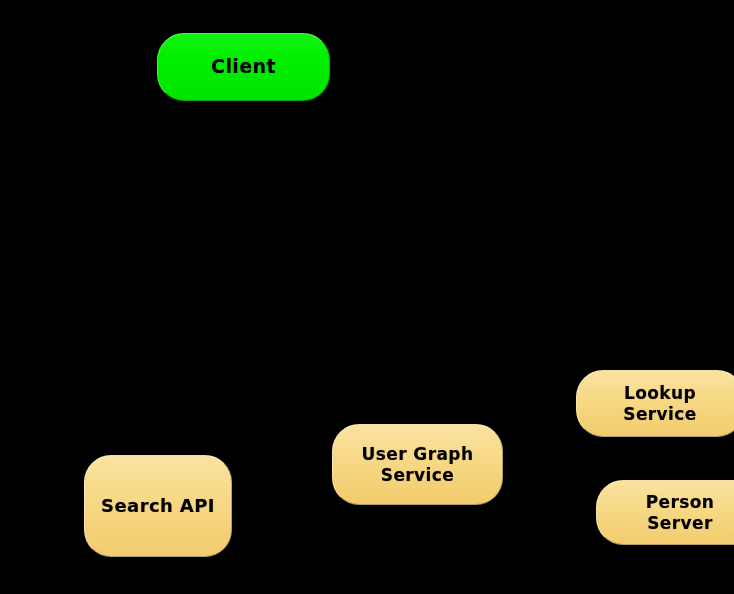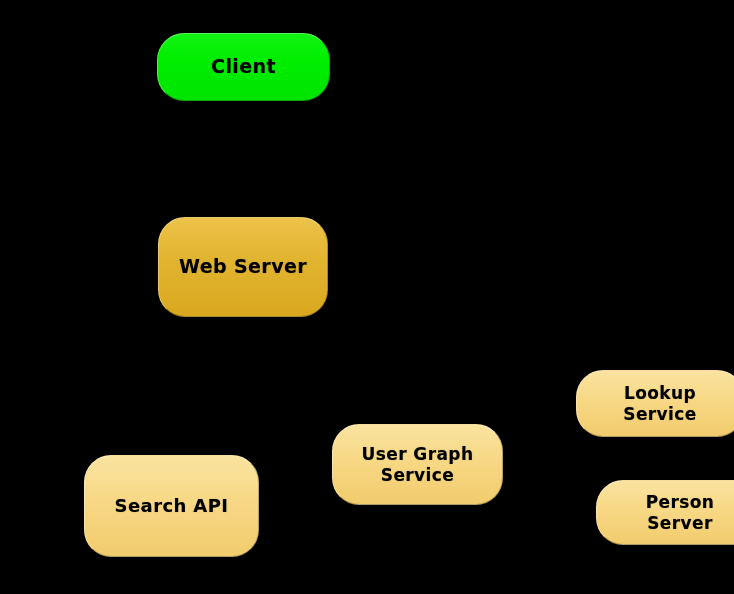--- a/index.html
+++ b/index.html
@@ -51,21 +51,21 @@
   .n-sand {
     background: linear-gradient(to bottom, #fae3a0 0%, #f7d885 45%, #f2cc6d 100%);
     margin-left: 48px;
   }
 
   
   #node-client      { left: 157px; top: 33px;  width: 173px; height: 68px;  font-size: 19px; }
   #node-web-server  { left: 158px; top: 217px; width: 170px; height: 100px; font-size: 19px; }
   #node-lookup      { left: 528px; top: 370px; width: 168px; height: 67px;  font-size: 17px; }
   #node-user-graph  { left: 284px; top: 424px; width: 171px; height: 81px;  font-size: 17px; }
-  #node-search-api  { left: 36px;  top: 455px; width: 175px; height: 102px; font-size: 18px; }
+  #node-search-api  { left: 36px;  top: 455px; width: 148px; height: 102px; font-size: 18px; }
   #node-person      { left: 548px; top: 480px; width: 168px; height: 65px;  font-size: 17px; }
 
   
   .edge {
     position: absolute;
     background: #000000;
     pointer-events: none;
   }
 </style>
 </head>
@@ -76,23 +76,20 @@
   <div class="edge" style="left:243px; top:101px; width:2px; height:116px;"></div>
   <div class="edge" style="left:121px; top:317px; width:2px; height:138px;"></div>
   <div class="edge" style="left:243px; top:317px; width:2px; height:107px;"></div>
   <div class="edge" style="left:328px; top:342px; width:284px; height:2px;"></div>
   <div class="edge" style="left:611px; top:437px; width:2px; height:43px;"></div>
 
   <div class="node n-client" id="node-client">
     <span class="label">Client</span>
   </div>
 
-  <div class="node n-gold" id="node-web-server">
-    <span class="label">Web Server</span>
-  </div>
 
   <div class="node n-sand" id="node-lookup">
     <span class="label">Lookup
 Service</span>
   </div>
 
   <div class="node n-sand" id="node-user-graph">
     <span class="label">User Graph
 Service</span>
   </div>

